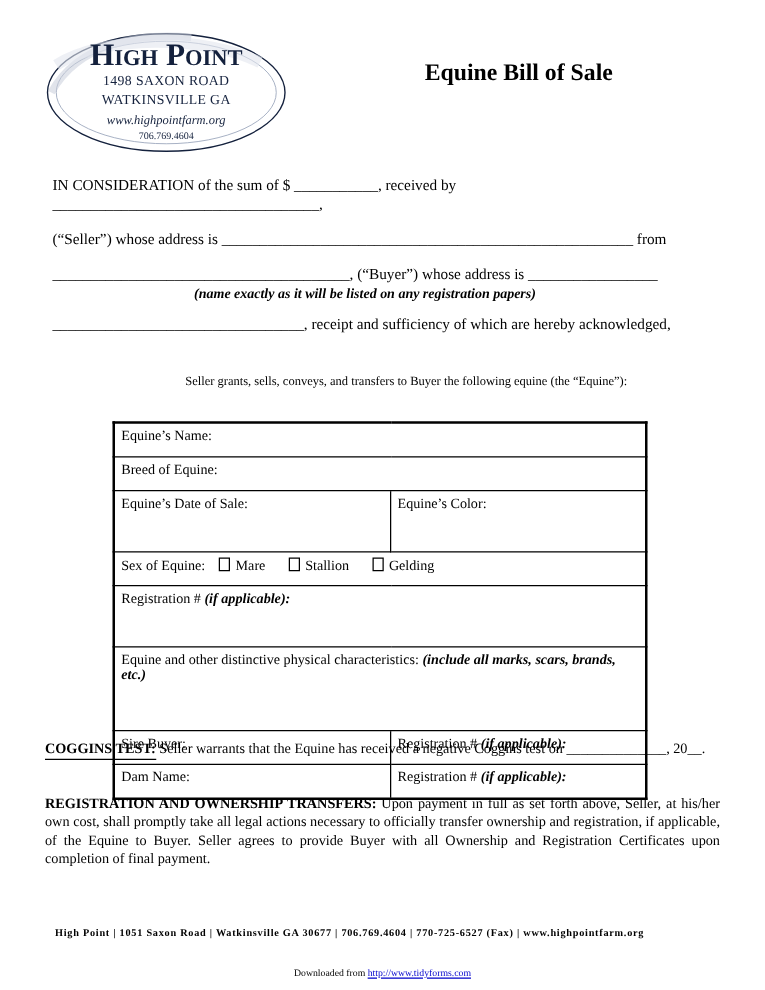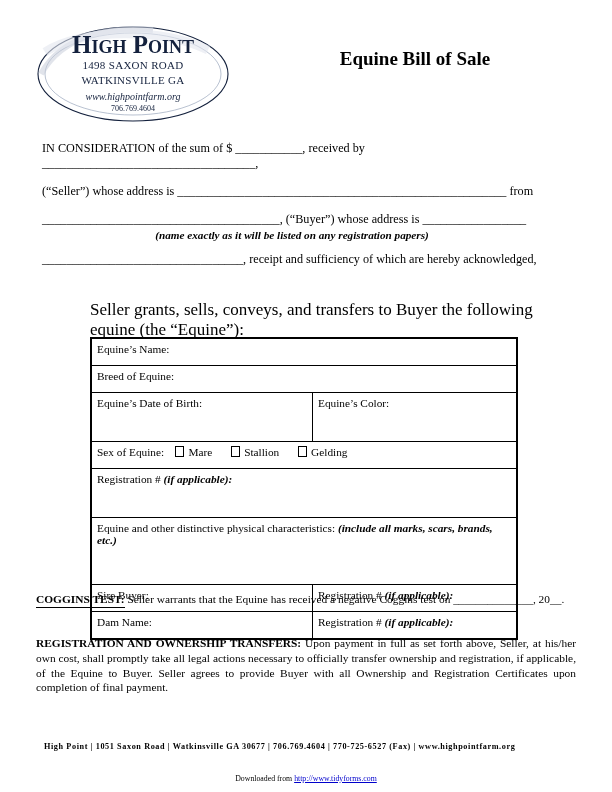--- a/index.html
+++ b/index.html
@@ -145,21 +145,22 @@
     left: 42px;
     top: 252px;
     width: 535px;
     font-size: 12.2px;
   }
   .grants {
     position: absolute;
     left: 90px;
     top: 300px;
     width: 470px;
-    font-size: 17px;
+    font-size: 10px;
+    text-align: center;
   }
   .u {
     text-decoration: none;
     border-bottom: 1px solid #000;
     display: inline-block;
   }
 
   
   .eq-table {
     position: absolute;
@@ -282,21 +283,21 @@
           <span>Equine’s Name:</span>
         </td>
       </tr>
       <tr>
         <td colspan="2">
           <span>Breed of Equine:</span>
         </td>
       </tr>
       <tr>
         <td class="tall">
-          <span>Equine’s Date of Birth:</span>
+          <span>Equine’s Date of Sale:</span>
         </td>
         <td class="tall">
           <span>Equine’s Color:</span>
         </td>
       </tr>
       <tr>
         <td colspan="2" class="sex-opts">
           <span>Sex of Equine:</span>&nbsp;&nbsp;&nbsp;
           <span class="opt"><span class="chk"></span><span>Mare</span></span>
           <span class="opt"><span class="chk"></span><span>Stallion</span></span>

